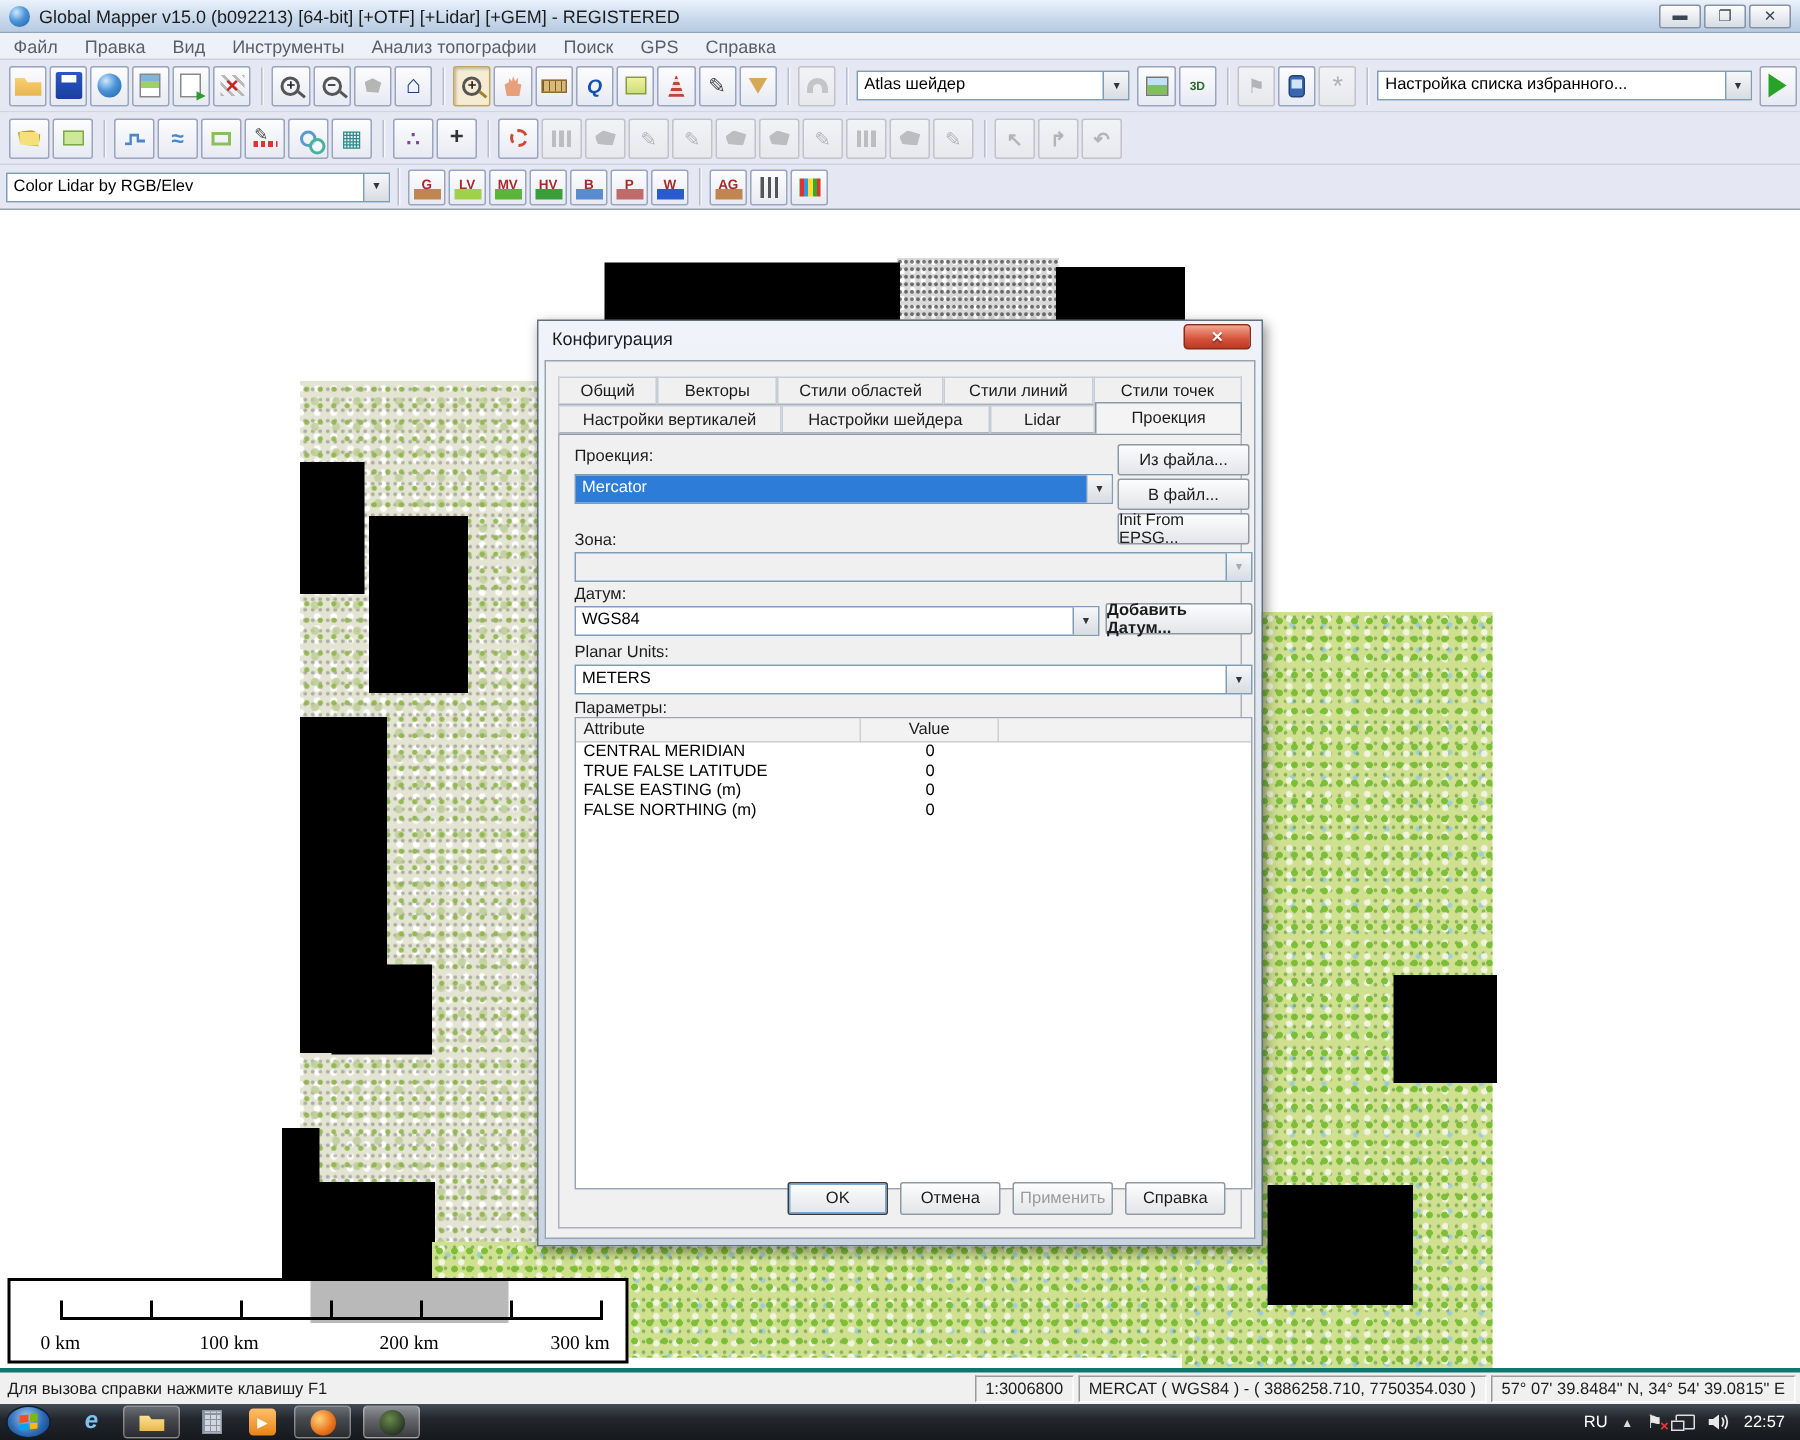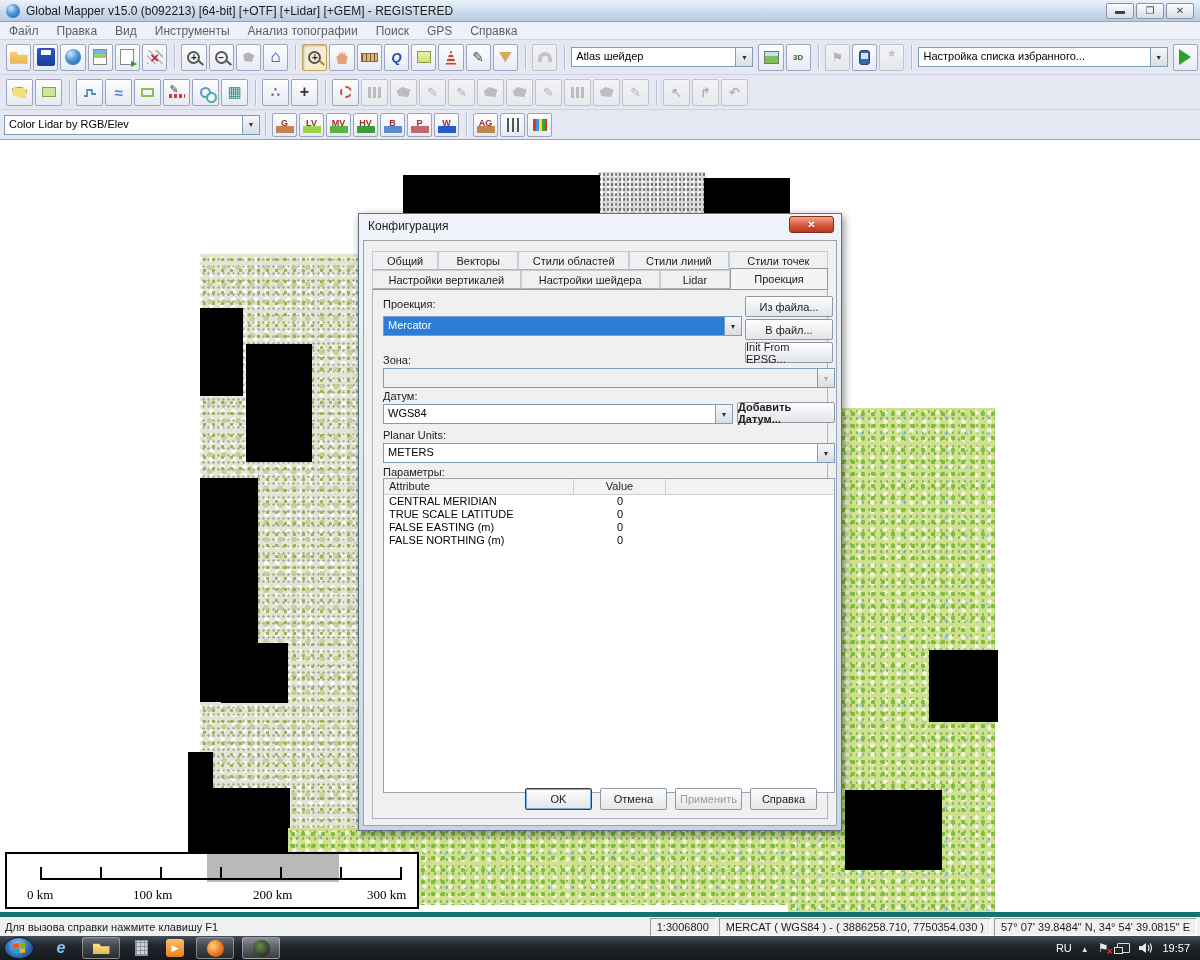--- a/index.html
+++ b/index.html
@@ -163,21 +163,21 @@
   .pc1 { width:190px; padding:0 5px; }
   .pc2 { width:92px; text-align:center; }
   #dlg-btns { position:absolute; right:10px; bottom:8px; display:flex; gap:8px; }
   .bbtn { width:67px; height:22px; border:1px solid #8e99a5; border-radius:2px; background:linear-gradient(#fdfdfd,#e3e5e9);
     font-size:11px; display:flex; align-items:center; justify-content:center; color:#1c1c1c; }
   .bbtn.default { border:1px solid #3b3f45; box-shadow:0 0 0 1px #7aa9d8 inset; }
   .bbtn.disabled { color:#9b9b9b; }
 
   
   #statusbar { position:absolute; left:0; top:912px; width:1200px; height:24px; background:#f0f0f0;
-    border-top:5px solid #0f766e; display:flex; align-items:center; font-size:11px; color:#1c1c1c; }
+    border-top:3px solid #0f766e; display:flex; align-items:center; font-size:11px; color:#1c1c1c; }
   #status-help { flex:1; padding:0 5px; }
   .spanel { height:18px; margin-right:3px; padding:2px 6px; border:1px solid; border-color:#9a9a9a #fff #fff #9a9a9a; white-space:nowrap; }
 
   
   #taskbar { position:absolute; left:0; top:936px; width:1200px; height:24px;
     background:linear-gradient(#454c56,#23272d 40%,#15181c); display:flex; align-items:center; }
   #start-orb { width:30px; height:22px; margin:0 14px 0 4px; border-radius:50%;
     background:radial-gradient(circle at 45% 35%, #9ec7ee, #2f6db5 55%, #16365e); border:1px solid #0d2034;
     display:flex; align-items:center; justify-content:center; }
   .orbflag { width:12px; height:10px; display:grid; grid-template-columns:1fr 1fr; grid-template-rows:1fr 1fr; gap:1px; transform:skewY(-6deg); }
@@ -569,21 +569,21 @@
         <div id="params-head">
           <div class="ph">Attribute</div>
           <div class="ph">Value</div>
           <div class="ph"></div>
         </div>
         <div class="prow">
           <span class="pc1">CENTRAL MERIDIAN</span>
           <span class="pc2">0</span>
         </div>
         <div class="prow">
-          <span class="pc1">TRUE SCALE LATITUDE</span>
+          <span class="pc1">TRUE FALSE LATITUDE</span>
           <span class="pc2">0</span>
         </div>
         <div class="prow">
           <span class="pc1">FALSE EASTING (m)</span>
           <span class="pc2">0</span>
         </div>
         <div class="prow">
           <span class="pc1">FALSE NORTHING (m)</span>
           <span class="pc2">0</span>
         </div>
@@ -634,15 +634,15 @@
     </div>
   <div id="tray">
     <span>RU</span>
     <span class="tray-up"></span>
     <span class="tray-flag"></span>
     <span class="tray-net"></span>
     <svg width="14" height="12" viewBox="0 0 14 12">
       <polygon points="0,4 3,4 7,1 7,11 3,8 0,8" fill="#e8e8e8"></polygon>
       <path d="M9 3 q2 3 0 6 M11 1.5 q3 4.5 0 9" stroke="#e8e8e8" fill="none" stroke-width="1.2"></path>
     </svg>
-    <span>19:57</span>
+    <span>22:57</span>
   </div>
 </div>
 
 </body></html>

